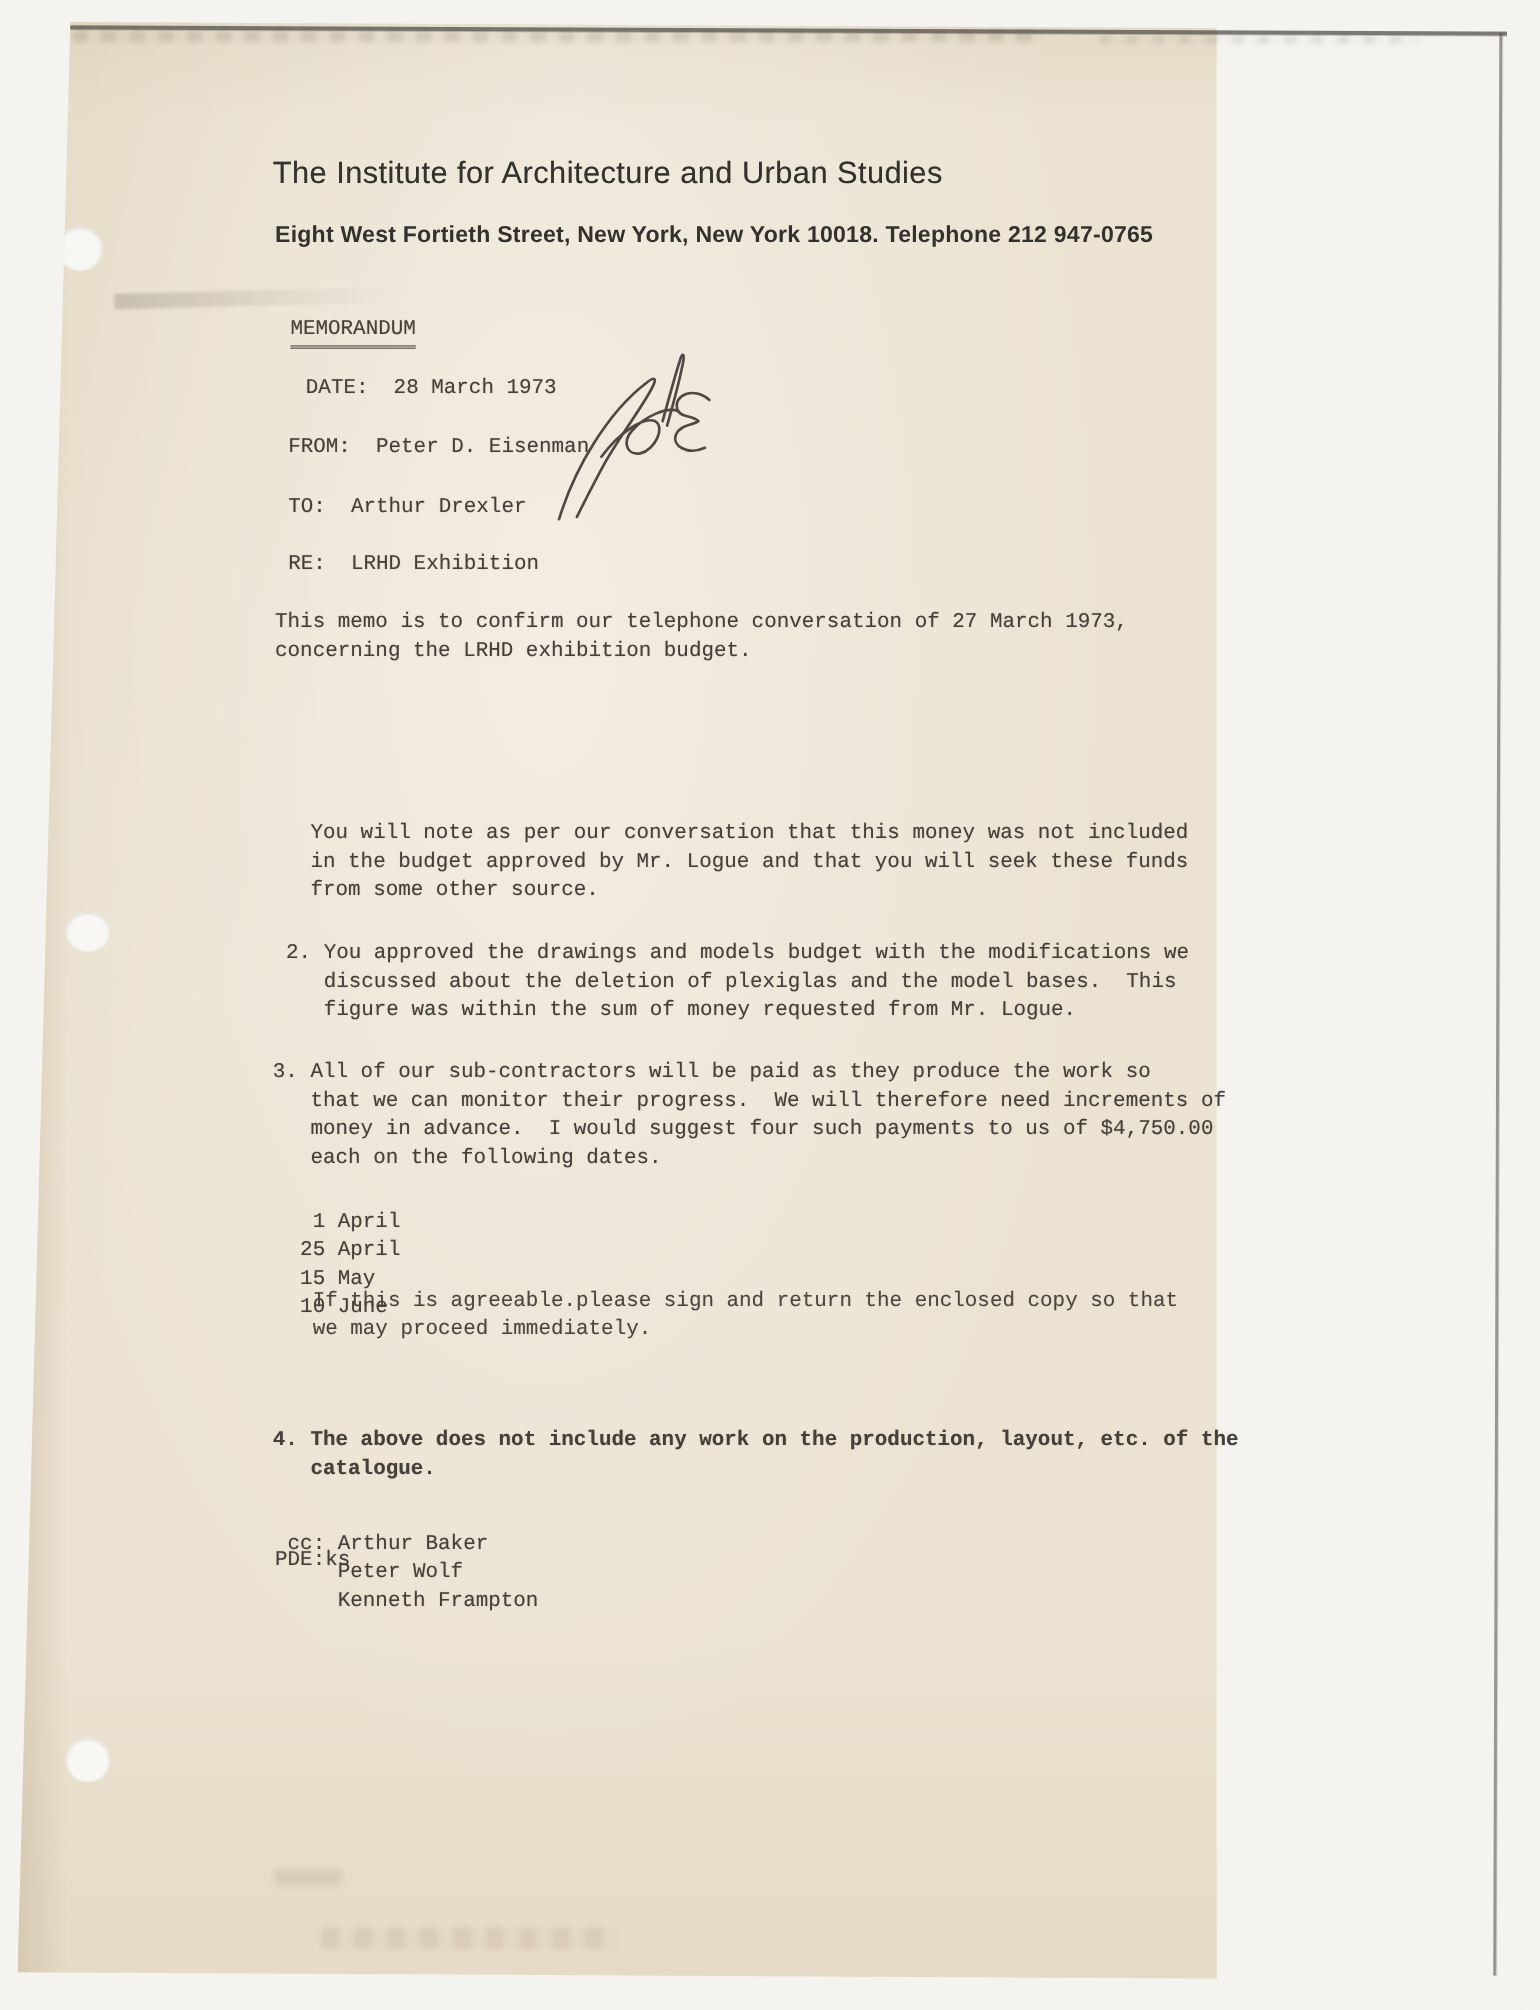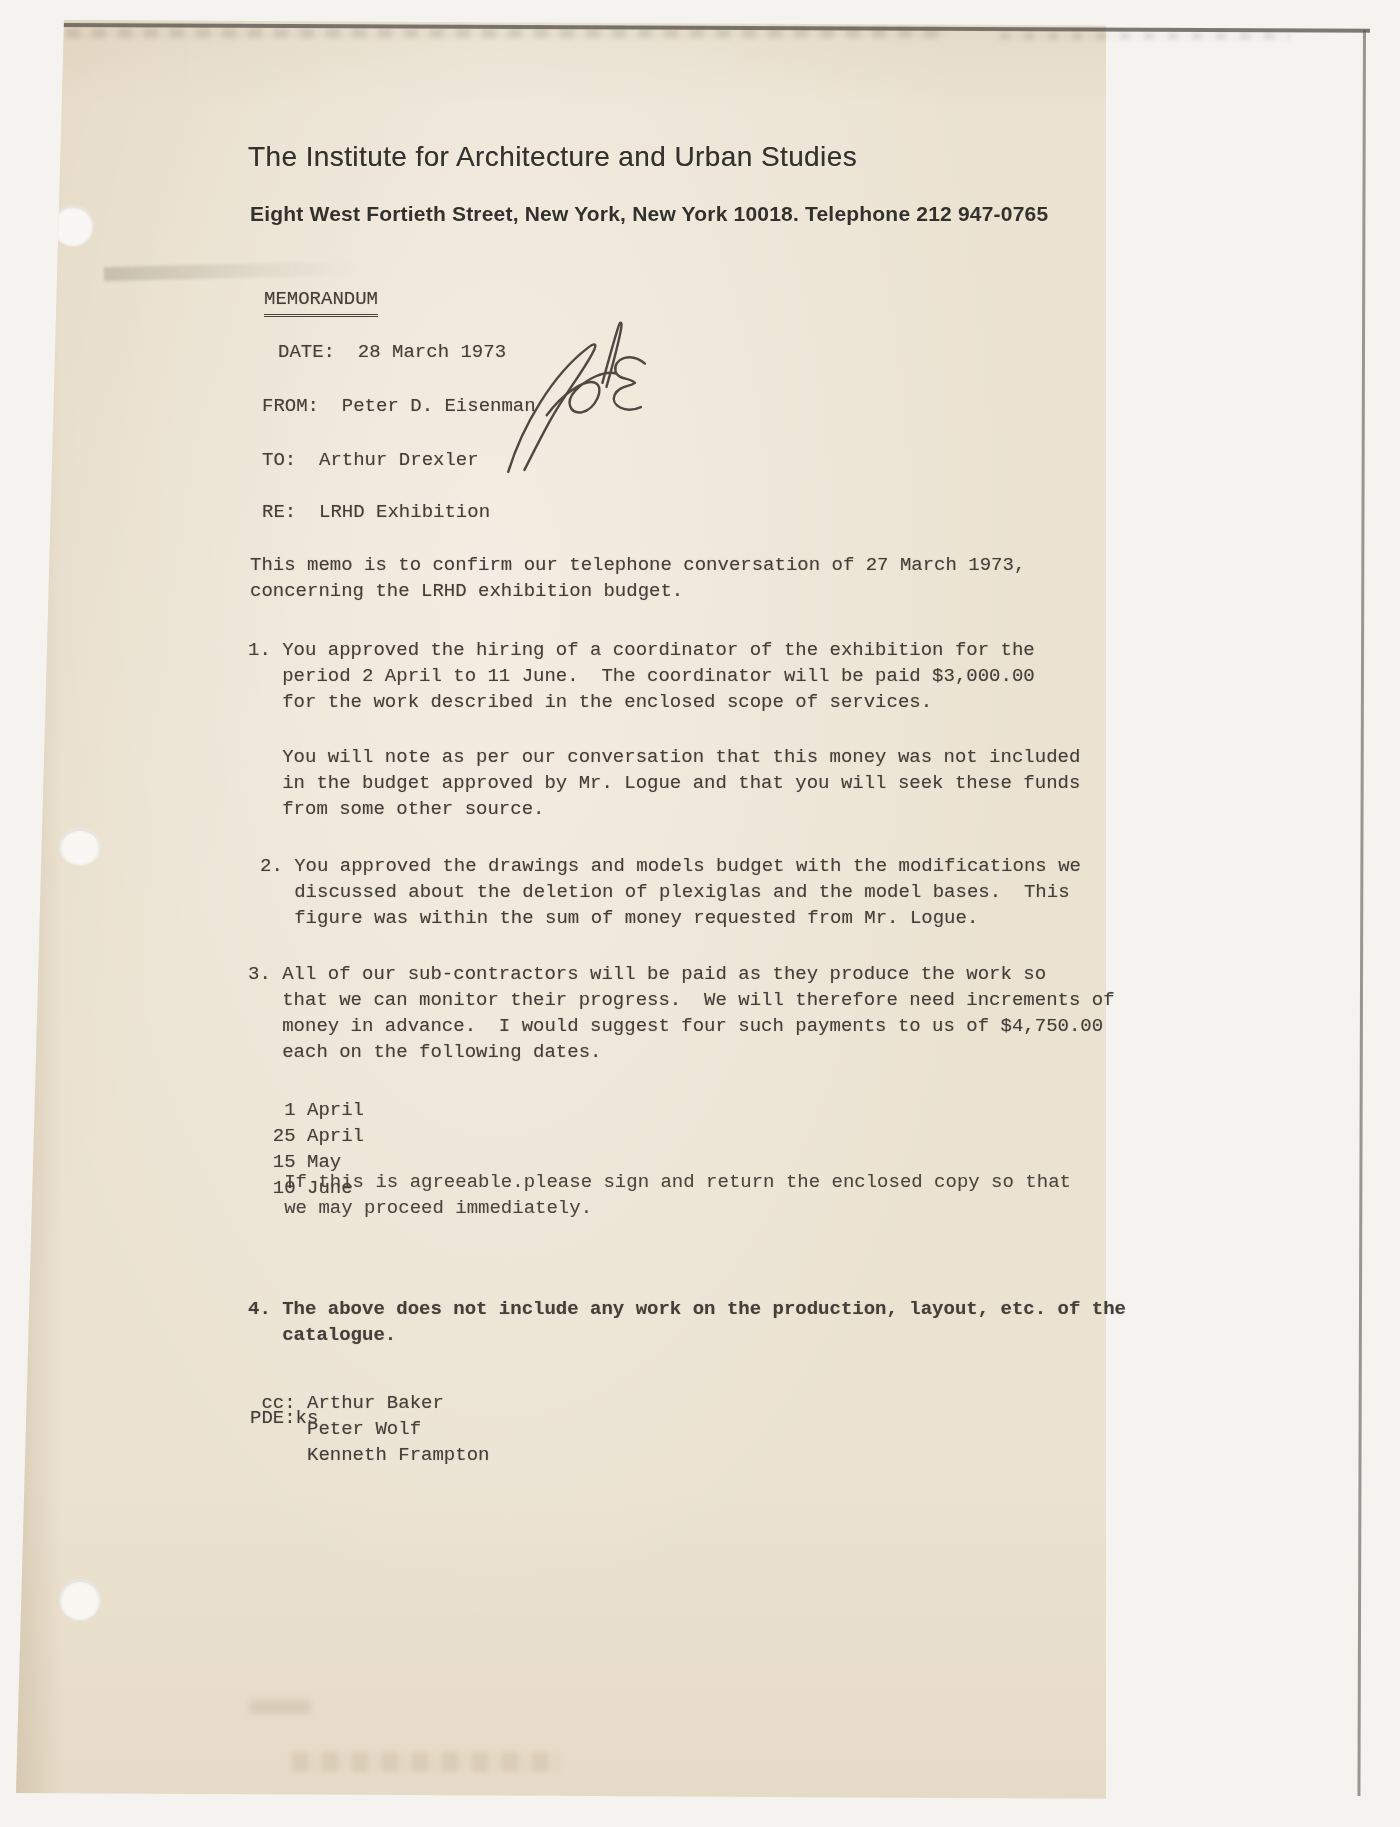--- a/index.html
+++ b/index.html
@@ -156,23 +156,20 @@
         <path d="M20,154 C34,108 64,58 98,32 C104,27 108,26 105,33 C98,49 78,74 62,102 C52,120 42,140 36,152"></path>
         <path d="M58,98 C74,76 96,62 106,66 C116,71 106,92 93,95 C81,97 76,85 86,74 C97,62 116,53 127,57"></path>
         <path d="M113,66 C119,44 125,22 129,10 C131,4 133,6 131,15 C127,35 121,56 117,70"></path>
         <path d="M155,47 C141,35 123,42 126,55 C128,63 141,61 145,66 C140,70 129,69 125,78 C121,88 135,97 151,90"></path>
       </g>
     </svg>
   </div>
 
   <div class="type b-intro">This memo is to confirm our telephone conversation of 27 March 1973,
 concerning the LRHD exhibition budget.</div>
-  <div class="type b-item1">1. You approved the hiring of a coordinator of the exhibition for the
-   period 2 April to 11 June.  The coordinator will be paid $3,000.00
-   for the work described in the enclosed scope of services.</div>
   <div class="type b-item1note">   You will note as per our conversation that this money was not included
    in the budget approved by Mr. Logue and that you will seek these funds
    from some other source.</div>
   <div class="type b-item2">2. You approved the drawings and models budget with the modifications we
    discussed about the deletion of plexiglas and the model bases.  This
    figure was within the sum of money requested from Mr. Logue.</div>
   <div class="type b-item3">3. All of our sub-contractors will be paid as they produce the work so
    that we can monitor their progress.  We will therefore need increments of
    money in advance.  I would suggest four such payments to us of $4,750.00
    each on the following dates.</div>

